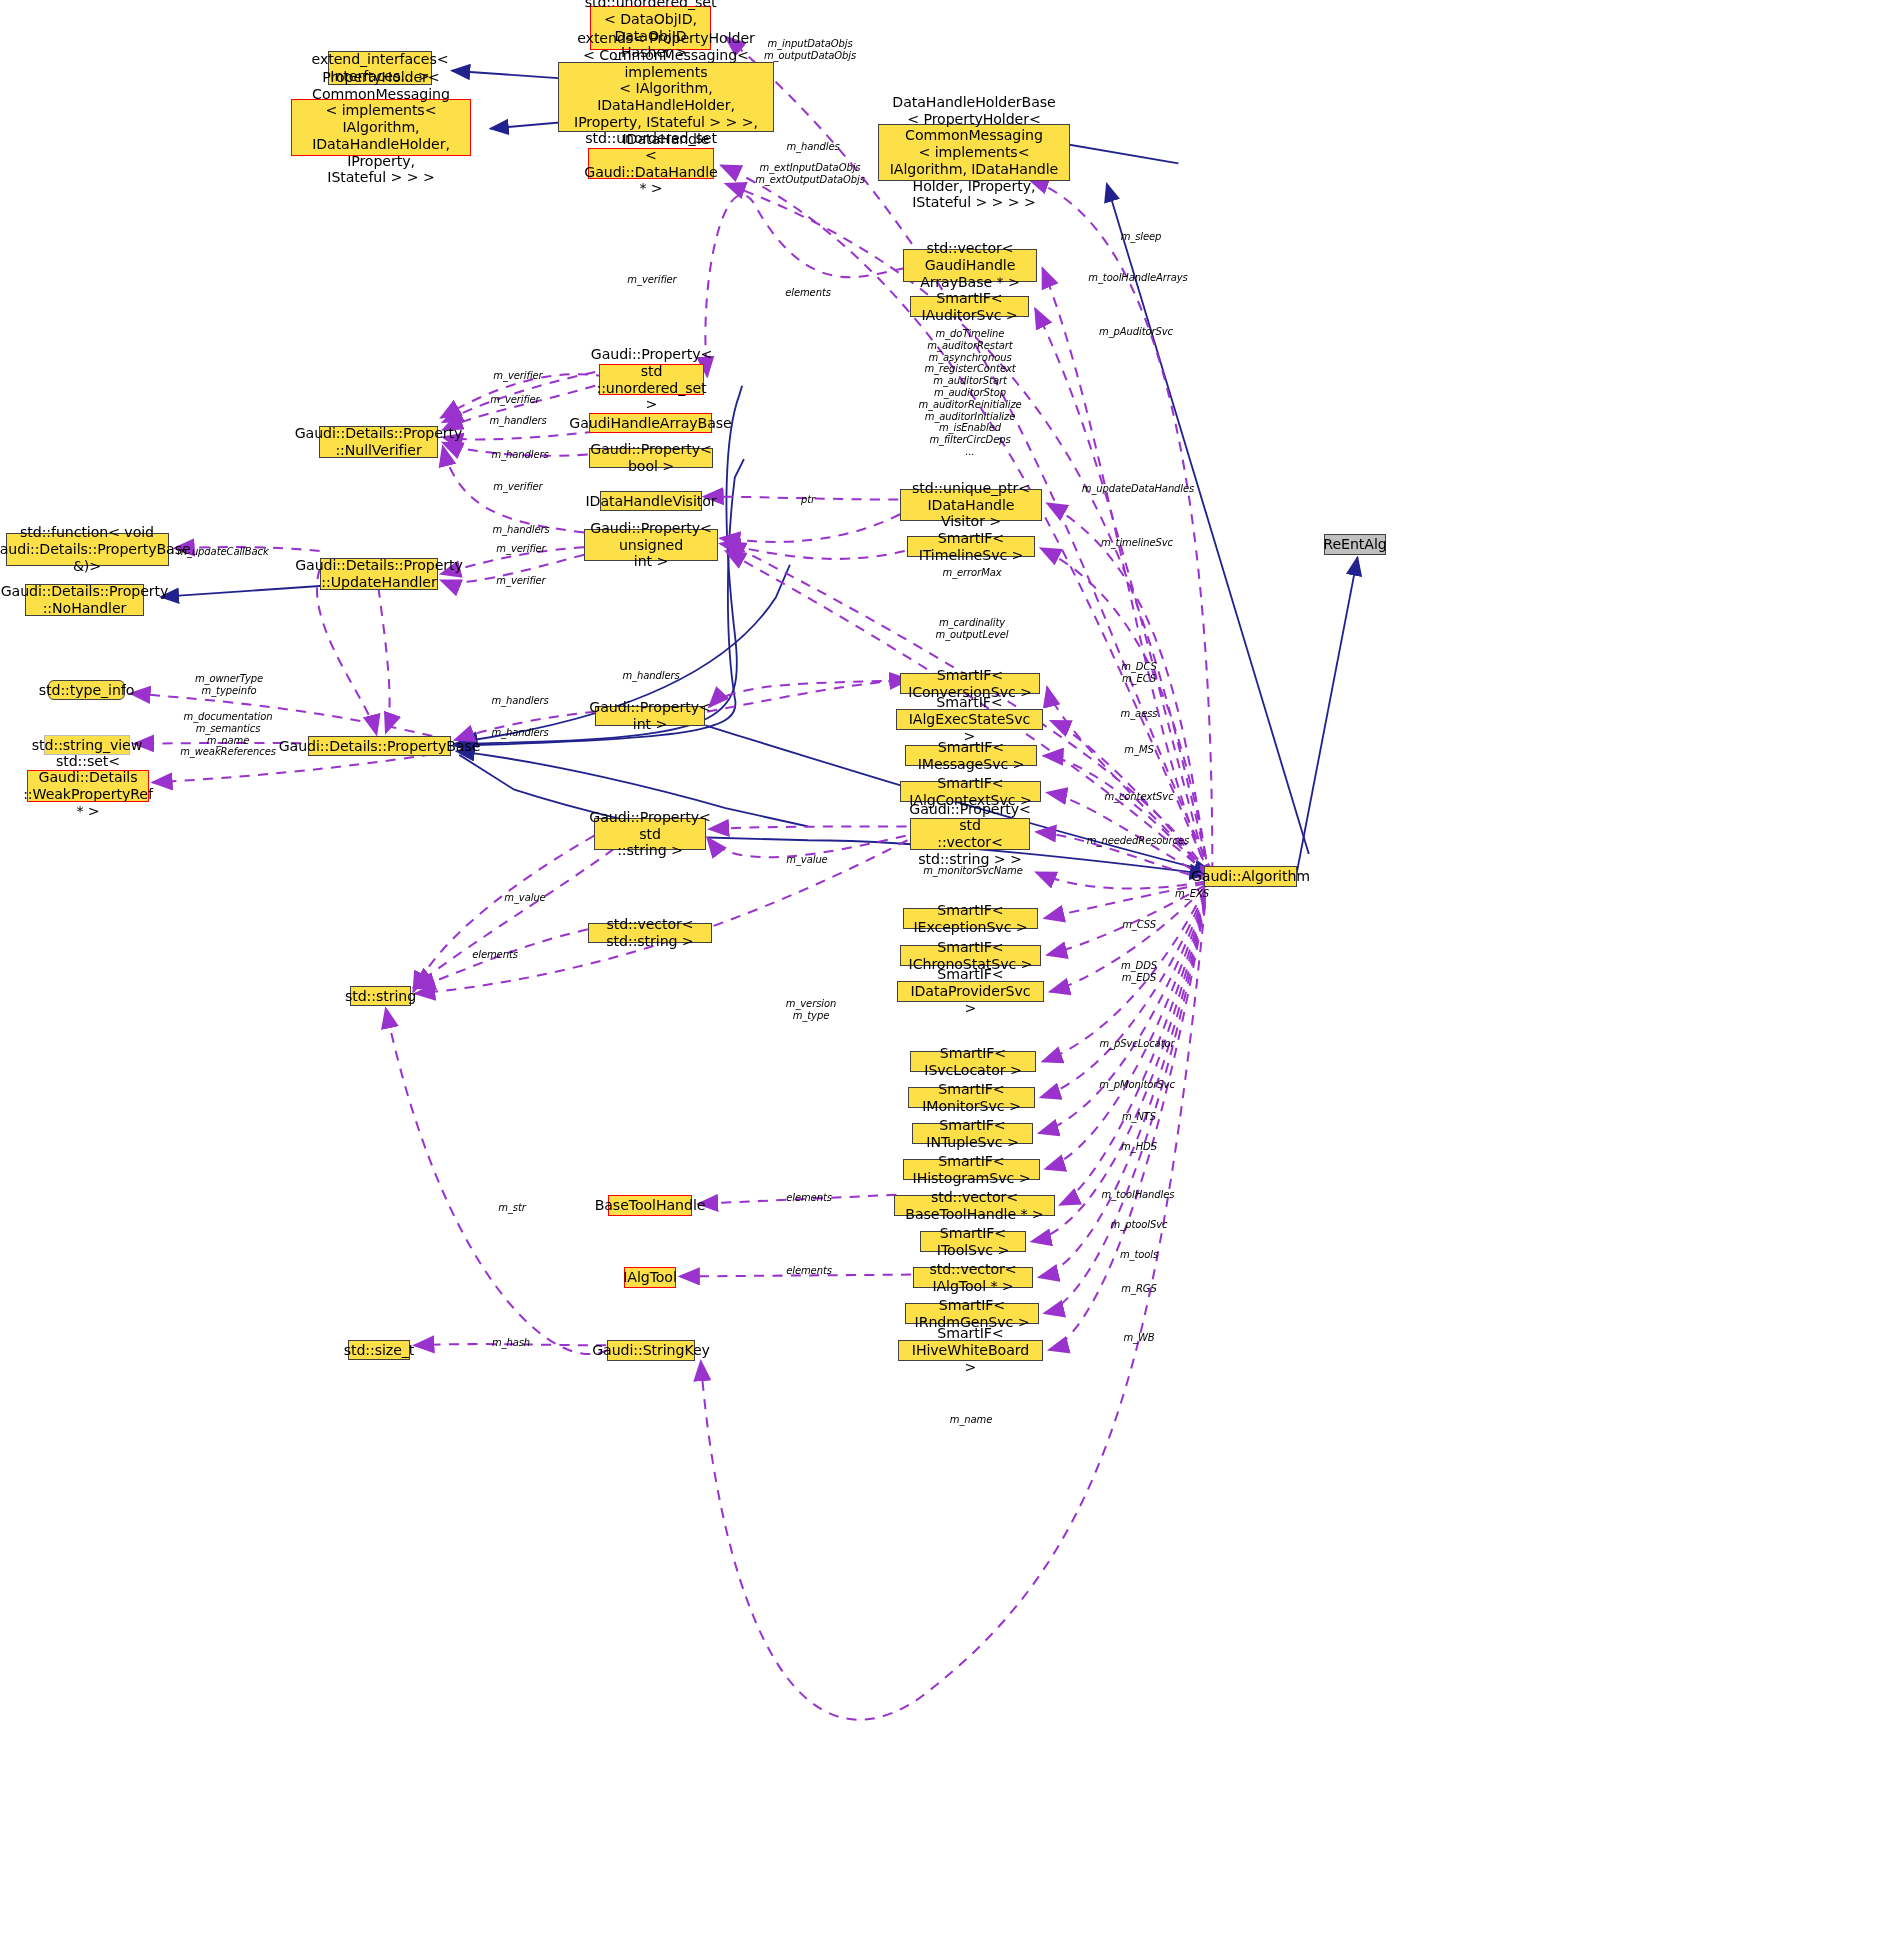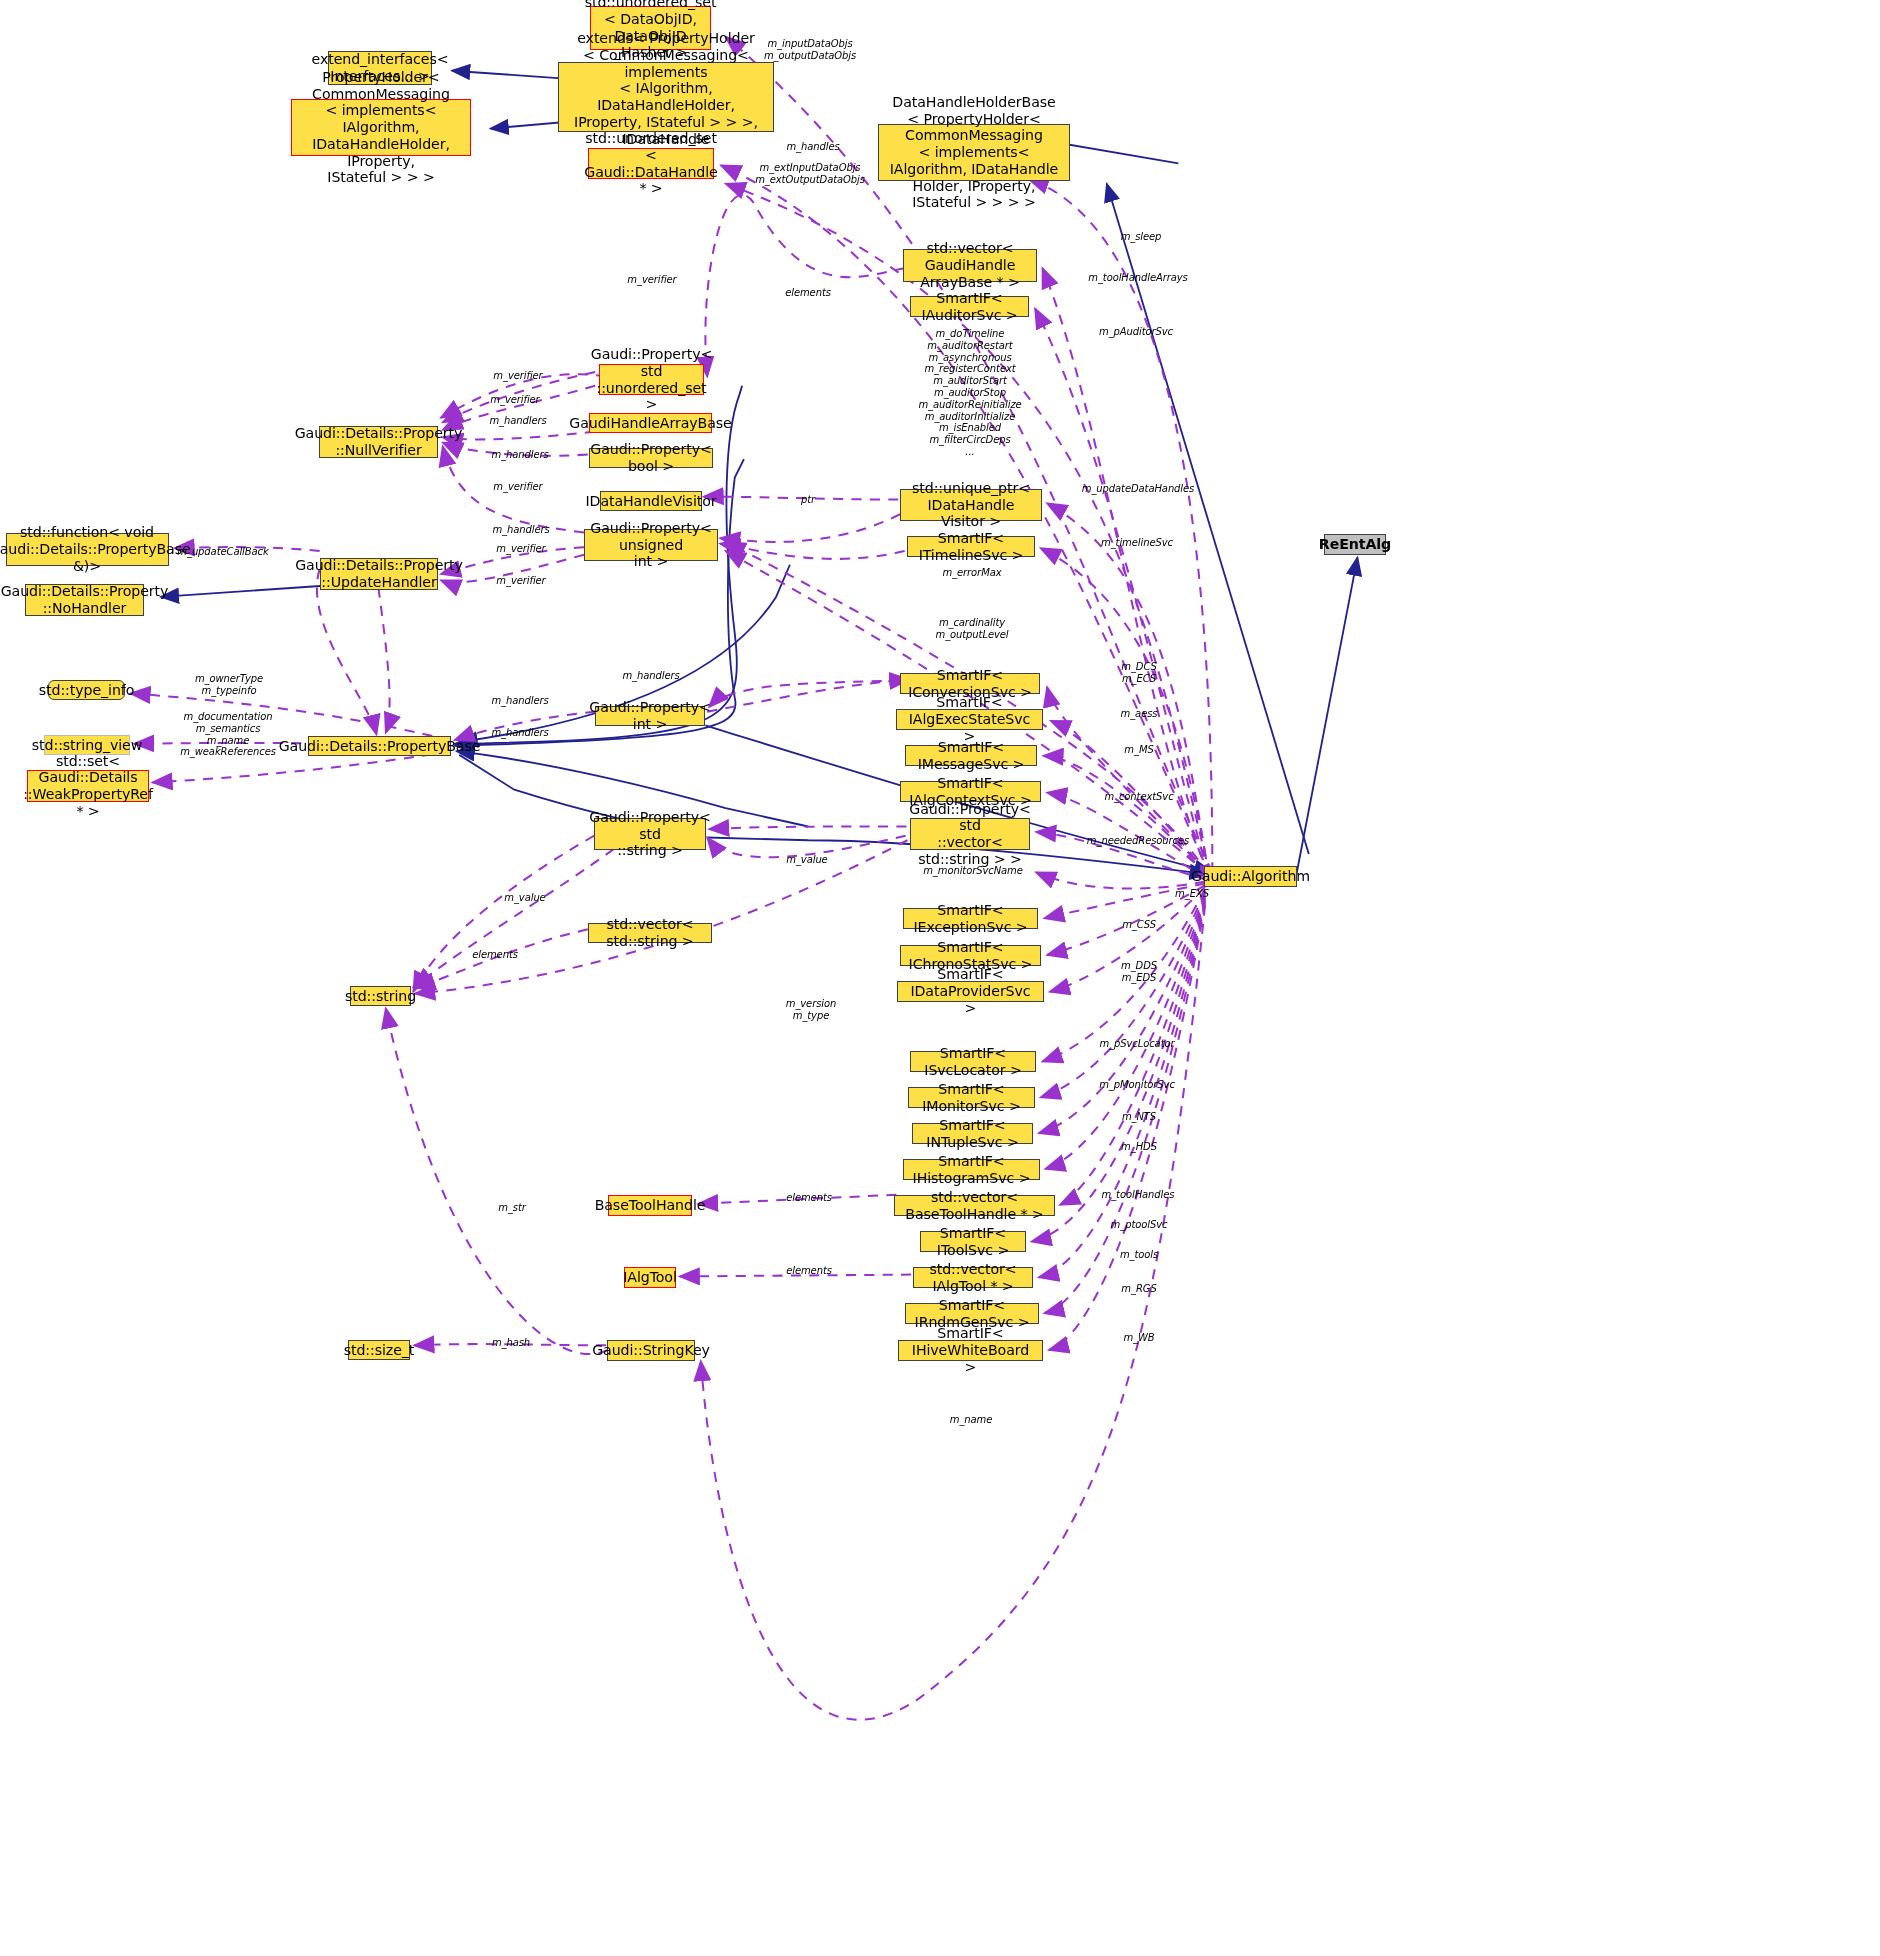--- a/index.html
+++ b/index.html
@@ -186,21 +186,21 @@
       <div class="node" style="left: 900px; top: 673px; width: 140px; height: 21px;">SmartIF&lt; IConversionSvc &gt;</div>
       <div class="node" style="left: 595px; top: 706px; width: 110px; height: 20px;">Gaudi::Property&lt; int &gt;</div>
       <div class="node" style="left: 896px; top: 709px; width: 147px; height: 21px;">SmartIF&lt; IAlgExecStateSvc &gt;</div>
       <div class="node" style="left: 905px; top: 745px; width: 132px; height: 21px;">SmartIF&lt; IMessageSvc &gt;</div>
       <div class="node" style="left: 900px; top: 781px; width: 141px; height: 21px;">SmartIF&lt; IAlgContextSvc &gt;</div>
       <div class="node" style="left: 594px; top: 818px; width: 112px; height: 32px;">Gaudi::Property&lt; std
 ::string &gt;</div>
       <div class="node" style="left: 910px; top: 818px; width: 120px; height: 32px;">Gaudi::Property&lt; std
 ::vector&lt; std::string &gt; &gt;</div>
       <div class="node grey" style="left: 1204px; top: 866px; width: 93px; height: 21px;">Gaudi::Algorithm</div>
-      <div class="node current" style="left: 1324px; top: 534px; width: 62px; height: 21px; font-weight: bold;">ReEntAlg</div>
+      <div class="node current" style="left: 1324px; top: 534px; width: 62px; height: 21px;">ReEntAlg</div>
       <div class="node" style="left: 903px; top: 908px; width: 135px; height: 21px;">SmartIF&lt; IExceptionSvc &gt;</div>
       <div class="node" style="left: 900px; top: 945px; width: 141px; height: 21px;">SmartIF&lt; IChronoStatSvc &gt;</div>
       <div class="node" style="left: 588px; top: 923px; width: 124px; height: 20px;">std::vector&lt; std::string &gt;</div>
       <div class="node" style="left: 897px; top: 981px; width: 147px; height: 21px;">SmartIF&lt; IDataProviderSvc &gt;</div>
       <div class="node" style="left: 350px; top: 986px; width: 61px; height: 20px;">std::string</div>
       <div class="node" style="left: 910px; top: 1051px; width: 126px; height: 21px;">SmartIF&lt; ISvcLocator &gt;</div>
       <div class="node" style="left: 908px; top: 1087px; width: 127px; height: 21px;">SmartIF&lt; IMonitorSvc &gt;</div>
       <div class="node" style="left: 912px; top: 1123px; width: 121px; height: 21px;">SmartIF&lt; INTupleSvc &gt;</div>
       <div class="node" style="left: 903px; top: 1159px; width: 137px; height: 21px;">SmartIF&lt; IHistogramSvc &gt;</div>
       <div class="node red" style="left: 608px; top: 1195px; width: 84px; height: 21px;">BaseToolHandle</div>

